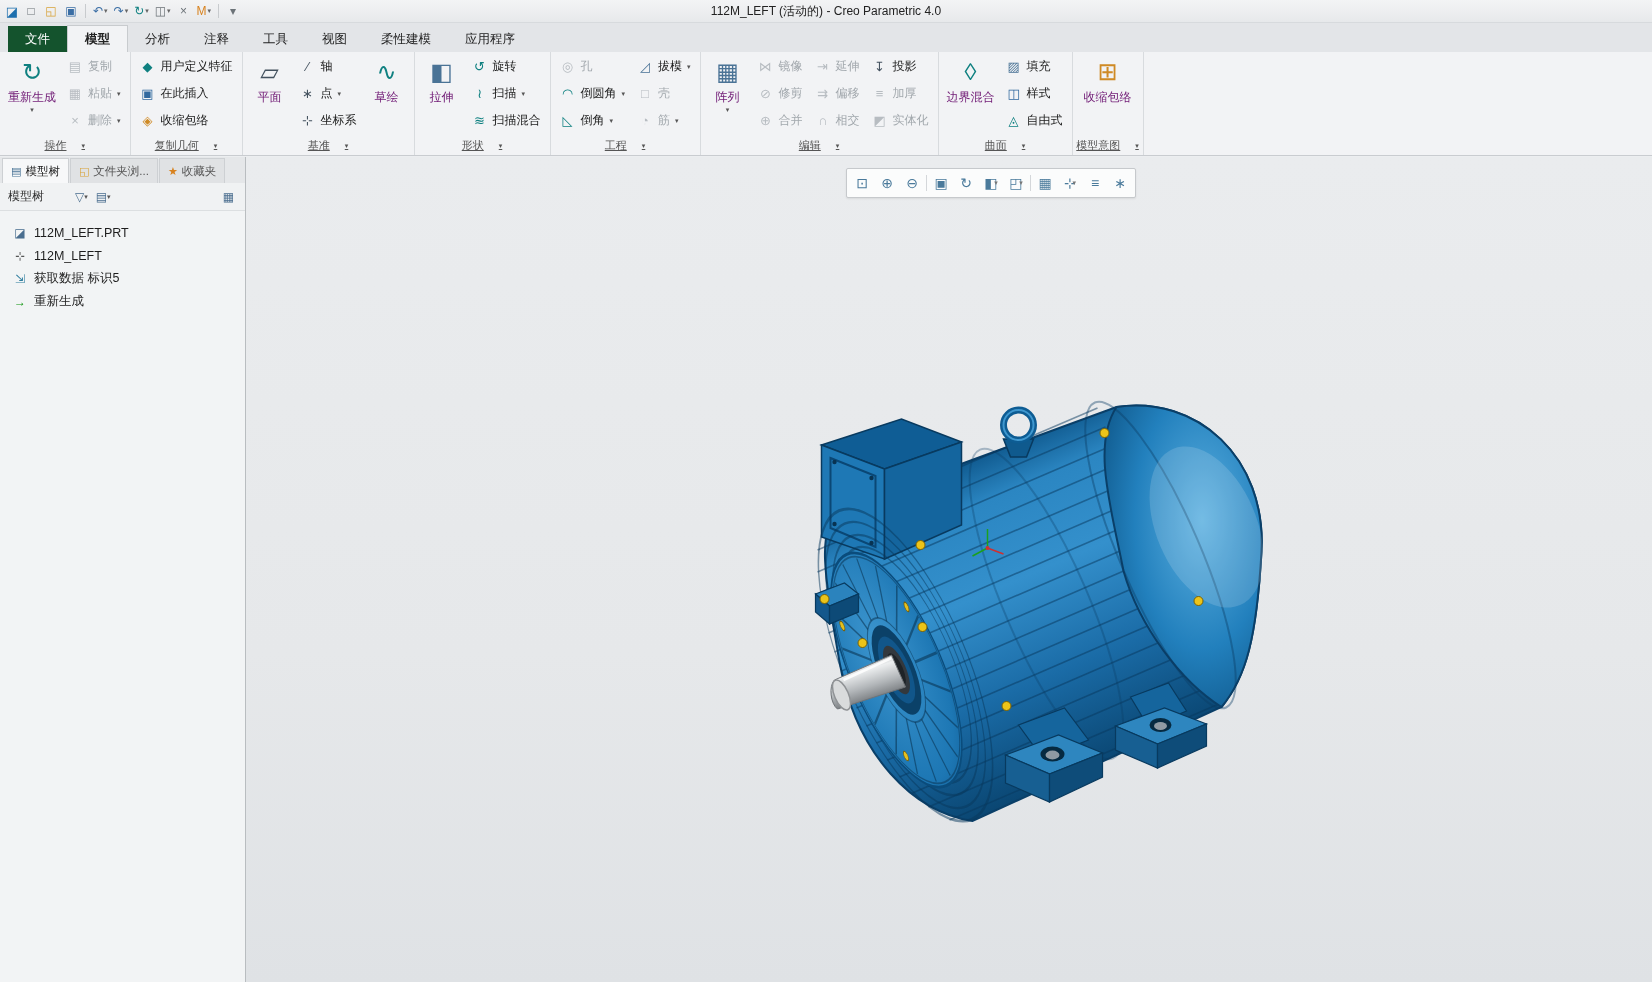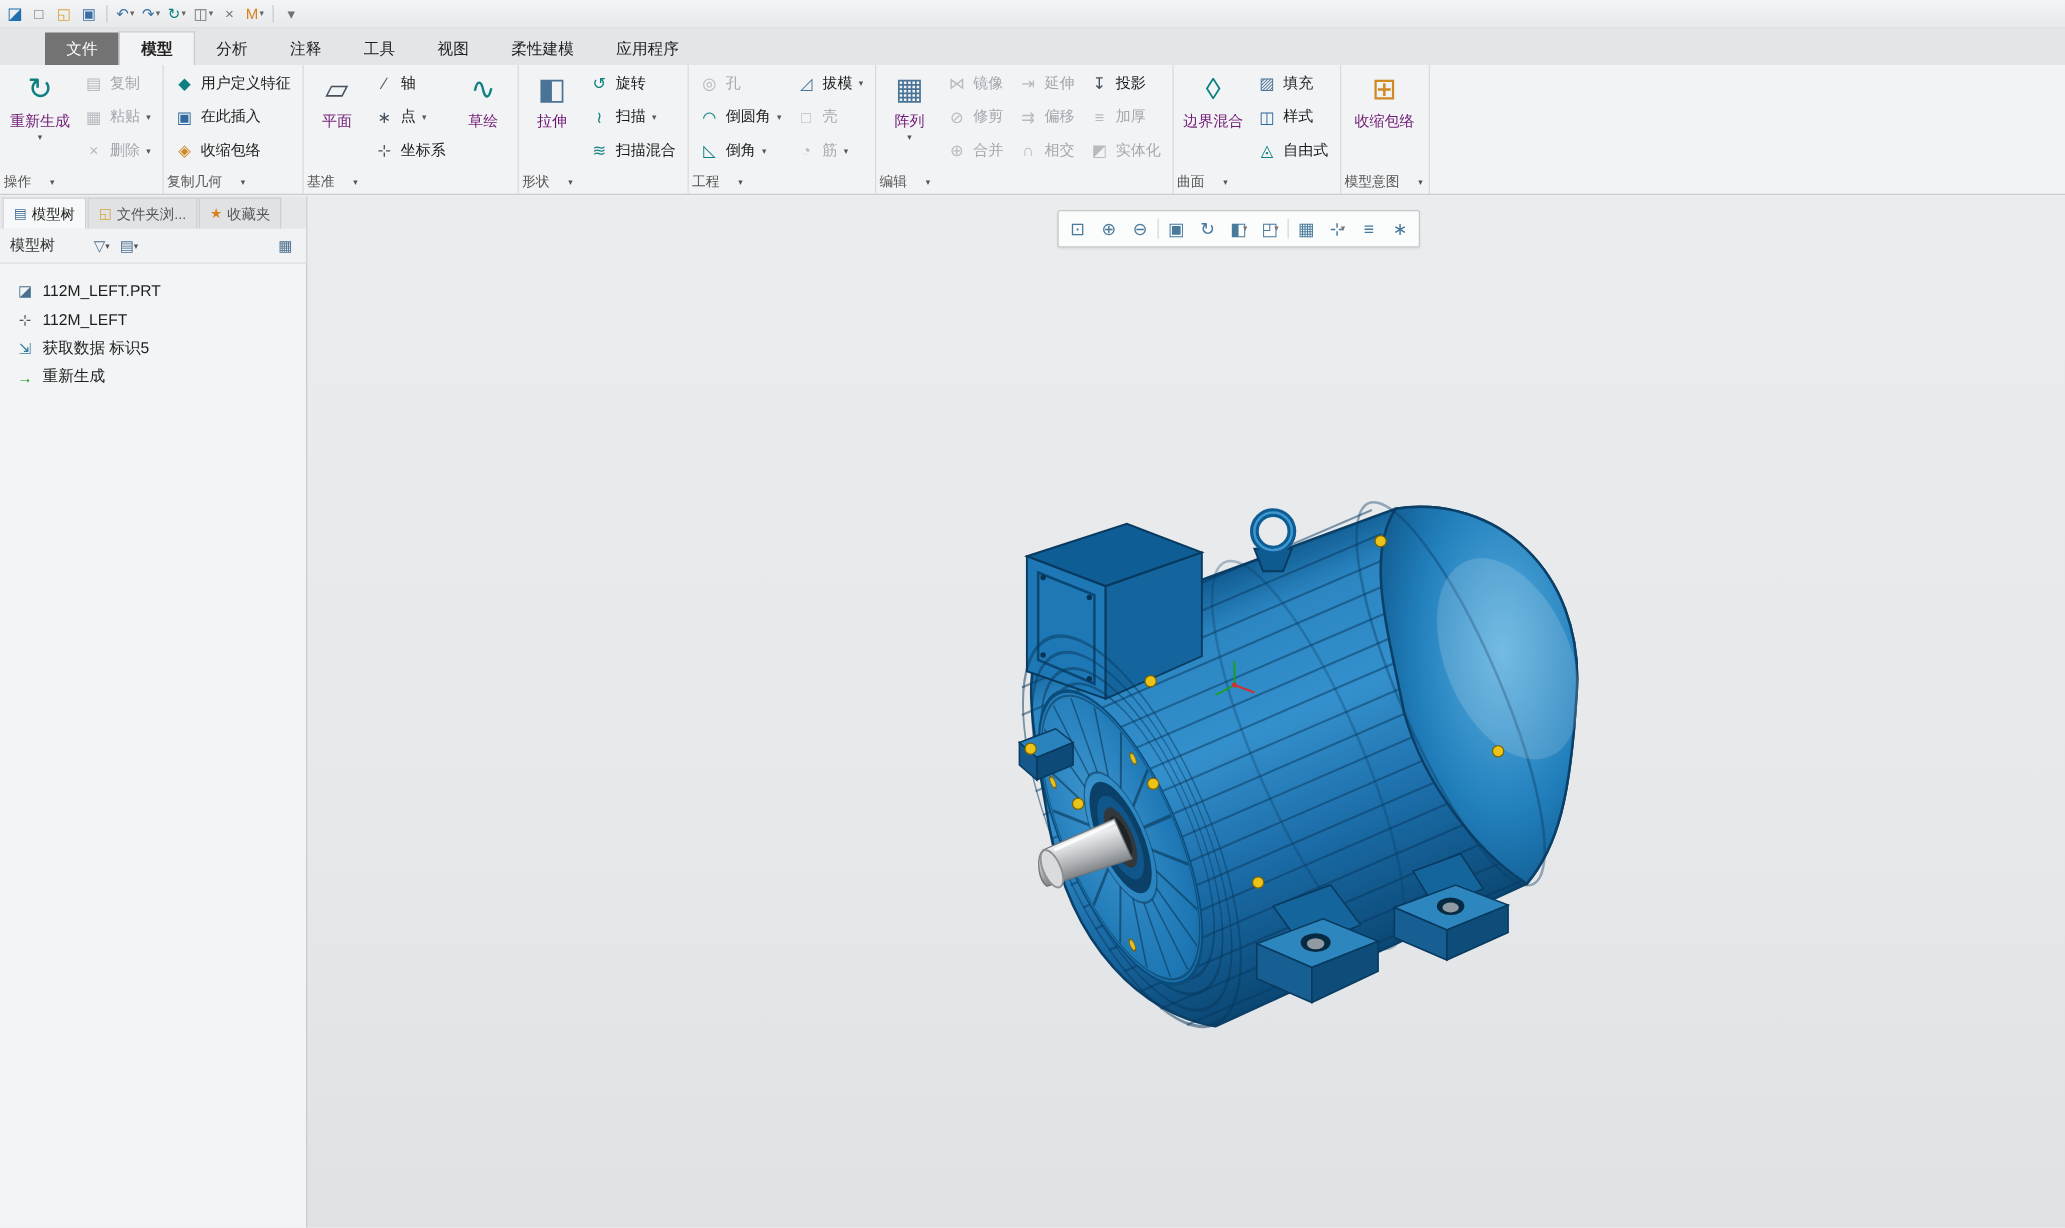--- a/index.html
+++ b/index.html
@@ -22,31 +22,31 @@
   .g-blue{color:#3a6ea5}.g-gold{color:#d8a43c}.g-teal{color:#0f8080}
   .g-gray{color:#6c7378}.g-orange{color:#d8821e}
   .title-text{position:absolute;left:0;right:0;text-align:center;font-size:12px;
     color:#222;pointer-events:none;}
 
   
   .tabrow{position:absolute;left:0;top:23px;width:100%;height:29px;background:#e3e5e8;
     display:flex;align-items:flex-end;padding-left:8px;box-sizing:border-box;}
   .tab{height:26px;display:flex;align-items:center;padding:0 17px;font-size:12.5px;
     color:#222;cursor:default;white-space:nowrap;}
-  .tab-file{background:#737373;color:#fff;height:26px;margin-left:28px;}
+  .tab-file{background:#14532d;color:#fff;height:26px;}
   .tab.active{background:#f2f3f5;border:1px solid #c8cbce;border-bottom:0;font-weight:700;}
 
   
   .ribbon{position:absolute;left:0;top:52px;width:100%;height:104px;background:#f2f3f5;
     border-bottom:1px solid #c9ccd0;display:flex;box-sizing:border-box;}
   .rgroup{display:flex;flex-direction:column;border-right:1px solid #d8dbde;
     padding:1px 3px 0 3px;box-sizing:border-box;}
   .rg-body{height:84px;display:flex;align-items:flex-start;}
-  .rg-label{height:17px;display:flex;align-items:center;gap:15px;
-    font-size:11px;color:#555;cursor:default;}
+  .rg-label{height:17px;display:flex;align-items:center;justify-content:center;gap:15px;
+    font-size:11px;color:#555;cursor:default;text-decoration:underline;}
   .rb-col{display:flex;flex-direction:column;align-items:flex-start;}
   .rb-small{display:flex;align-items:center;gap:5px;height:27px;padding:0 6px;
     background:none;border:0;font-size:12px;font-family:inherit;color:#1c1c1c;
     cursor:default;white-space:nowrap;}
   .ic{width:16px;text-align:center;font-size:13px;line-height:1;}
   .rb-big{display:flex;flex-direction:column;align-items:center;min-width:48px;
     padding:2px 5px 0 5px;background:none;border:0;font-family:inherit;cursor:default;}
   .big-ic{font-size:24px;line-height:1;height:34px;display:flex;align-items:center;
     justify-content:center;}
   .rb-big .rb-label{font-size:12px;color:#701a75;white-space:nowrap;}
@@ -133,20 +133,21 @@
         </button>
       <button class="qat-btn">
           <span class="g g-orange">M</span>
           <span class="qat-caret">▾</span>
         </button>
       <span class="qat-sep"></span>
       <button class="qat-btn">
           <span class="g g-gray">▾</span>
         </button>
     </div>
+    <div class="title-text">112M_LEFT (活动的) - Creo Parametric 4.0</div>
   </div>
 
   <div class="tabrow">
     <div class="tab tab-file">文件</div>
     <div class="tab active">模型</div>
     <div class="tab">分析</div>
     <div class="tab">注释</div>
     <div class="tab">工具</div>
     <div class="tab">视图</div>
     <div class="tab">柔性建模</div>

